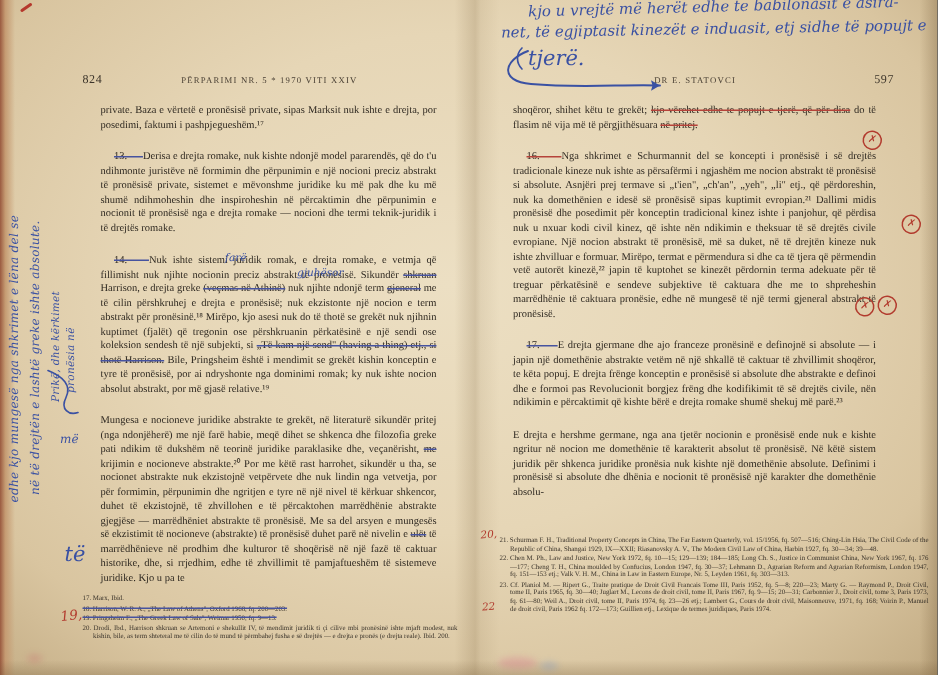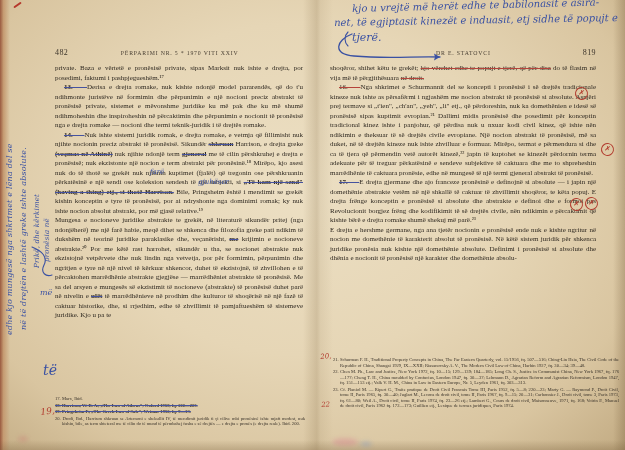--- a/index.html
+++ b/index.html
@@ -14,26 +14,26 @@
   .edge-bottom{position:absolute;left:0;bottom:0;width:100%;height:10px;
     background:linear-gradient(0deg,rgba(110,85,50,.28),rgba(110,85,50,0));}
   .binding{position:absolute;left:303px;top:0;width:30px;height:100%;
     background:linear-gradient(90deg,rgba(255,255,255,0),rgba(125,100,62,.22) 46%,rgba(125,100,62,.10) 58%,rgba(255,255,255,0));}
   
   .page{position:absolute;color:#2e2820;}
   .hdr{display:flex;align-items:baseline;font-size:6.5px;letter-spacing:.4px;color:#4a4034;}
   .pagenum{font-size:8px;color:#3c342a;}
   .runhead{flex:1;text-align:center;font-size:5.8px;letter-spacing:.8px;}
   .bodytxt{margin-top:7px;font-size:7px;line-height:9.5px;text-align:justify;}
-  .bodytxt p{margin:0;}
+  .bodytxt p{margin:12px;}
   .bodytxt p.ind{text-indent:9px;}
   .fnotes{position:absolute;font-size:4.6px;line-height:5.5px;text-align:justify;color:#3a332a;}
   .fnotes div{text-indent:-7px;padding-left:7px;margin:0 0 1px 0;}
   
-  .st-blue{text-decoration:line-through;text-decoration-color:#46539f;text-decoration-thickness:1px;font-weight:bold;}
+  .st-blue{text-decoration:line-through;text-decoration-color:#46539f;text-decoration-thickness:1px;}
   .st-red{text-decoration:line-through;text-decoration-color:#b5433a;text-decoration-thickness:1px;}
   
   .hw{position:absolute;color:#3a51a3;font-family:"DejaVu Serif",serif;font-style:italic;
       white-space:nowrap;transform-origin:0 0;}
   .hw-red{position:absolute;color:#b23b2e;font-family:"DejaVu Serif",serif;font-style:italic;
       white-space:nowrap;transform-origin:0 0;}
   .vnote{transform:rotate(-90deg);transform-origin:0 0;font-size:8px;letter-spacing:.2px;}
   .circmark{position:absolute;width:11px;height:11px;border:1.2px solid #b23b2e;border-radius:50%;
       color:#b23b2e;font-size:7px;line-height:10px;text-align:center;transform:rotate(12deg);
       font-family:"DejaVu Serif",serif;}
@@ -48,21 +48,21 @@
 <div class="canvas">
 
   <div class="edge-left"></div>
   <div class="edge-right"></div>
   <div class="edge-bottom"></div>
   <div class="binding"></div>
   <div class="corner-stroke"></div>
 
   <div class="page" style="left:55px;top:48px;width:248px;">
     <div class="hdr">
-      <span class="pagenum">482</span>
+      <span class="pagenum">824</span>
       <span class="runhead">PËRPARIMI NR. 5 * 1970 VITI XXIV</span>
       <span style="width:12px;"></span>
     </div>
     <div class="bodytxt">
       <p><span>private. Baza e vërtetë e pronësisë private, sipas Marksit nuk ishte e drejta, por posedimi, faktumi i pashpjegueshëm.¹⁷</span></p>
       <p class="ind"><span class="st-blue">13. — </span><span>Derisa e drejta romake, nuk kishte ndonjë model pararendës, që do t'u ndihmonte juristëve në formimin dhe përpunimin e një nocioni preciz abstrakt të pronësisë private, sistemet e mëvonshme juridike ku më pak dhe ku më shumë ndihmoheshin dhe inspiroheshin në përcaktimin dhe përpunimin e nocionit të pronësisë nga e drejta romake — nocioni dhe termi teknik-juridik i të drejtës romake.</span></p>
       <p class="ind"><span class="st-blue">14. — </span><span>Nuk ishte sistemi juridik romak, e drejta romake, e vetmja që fillimisht nuk njihte nocionin preciz abstrakt të pronësisë. Sikundër </span><span class="st-blue">shkruan</span><span> Harrison, e drejta greke </span><span class="st-blue">(veçmas në Athinë)</span><span> nuk njihte ndonjë term </span><span class="st-blue">gjeneral</span><span> me të cilin përshkruhej e drejta e pronësisë; nuk ekzistonte një nocion e term abstrakt për pronësinë.¹⁸ Mirëpo, kjo asesi nuk do të thotë se grekët nuk njihnin kuptimet (fjalët) që tregonin ose përshkruanin përkatësinë e një sendi ose koleksion sendesh të një subjekti, si </span><span class="st-blue">„Të kam një send" (having a thing) etj., si thotë Harrison.</span><span> Bile, Pringsheim është i mendimit se grekët kishin konceptin e tyre të pronësisë, por ai ndryshonte nga dominimi romak; ky nuk ishte nocion absolut abstrakt, por më gjasë relative.¹⁹</span></p>
       <p><span>Mungesa e nocioneve juridike abstrakte te grekët, në literaturë sikundër pritej (nga ndonjëherë) me një farë habie, meqë dihet se shkenca dhe filozofia greke pati ndikim të dukshëm në teorinë juridike paraklasike dhe, veçanërisht, </span><span class="st-blue">me</span><span> krijimin e nocioneve abstrakte.²⁰ Por me këtë rast harrohet, sikundër u tha, se nocionet abstrakte nuk ekzistojnë vetpërvete dhe nuk lindin nga vetvetja, por për formimin, përpunimin dhe ngritjen e tyre në një nivel të kërkuar shkencor, duhet të ekzistojnë, të zhvillohen e të përcaktohen marrëdhënie abstrakte gjegjëse — marrëdhëniet abstrakte të pronësisë. Me sa del arsyen e mungesës së ekzistimit të nocioneve (abstrakte) të pronësisë duhet parë në nivelin e </span><span class="st-blue">ulët</span><span> të marrëdhënieve në prodhim dhe kulturor të shoqërisë në një fazë të caktuar historike, dhe, si rrjedhim, edhe të zhvillimit të pamjaftueshëm të sistemeve juridike. Kjo u pa te</span></p>
     </div>
   </div>
@@ -70,38 +70,38 @@
     <div><span>17. Marx, Ibid.</span></div>
     <div><span class="st-blue">18. Harrison, W. R. A., „The Law of Athens", Oxford 1968, fq. 200—203.</span></div>
     <div><span class="st-blue">19. Pringsheim F., „The Greek Law of Sale", Weimar 1950, fq. 9—13.</span></div>
     <div><span>20. Drodi, Ibd., Harrison shkruan se Artemoni e shekullit IV, të mendimit juridik ti çi cilive mbi pronësinë ishte mjaft modest, nuk kishin, bile, as term shteteral me të cilin do të mund të përmbahej fusha e së drejtës — e drejta e pronës (e drejta reale). Ibid. 200.</span></div>
   </div>
 
   <div class="page" style="left:330px;top:48px;width:266px;">
     <div class="hdr">
       <span style="width:14px;"></span>
       <span class="runhead">DR E. STATOVCI</span>
-      <span class="pagenum">819</span>
+      <span class="pagenum">597</span>
     </div>
     <div class="bodytxt">
-      <p><span>shoqëror, shihet këtu te grekët; </span><span class="st-red">kjo vërehet edhe te popujt e tjerë, që për disa</span><span> do të flasim në vija më të përgjithësuara </span><span class="st-red">në droit.</span></p>
+      <p><span>shoqëror, shihet këtu te grekët; </span><span class="st-red">kjo vërehet edhe te popujt e tjerë, që për disa</span><span> do të flasim në vija më të përgjithësuara </span><span class="st-red">në pritej.</span></p>
       <p class="ind"><span class="st-red">16. — </span><span>Nga shkrimet e Schurmannit del se koncepti i pronësisë i së drejtës tradicionale kineze nuk ishte as përsafërmi i ngjashëm me nocion abstrakt të pronësisë si absolute. Asnjëri prej termave si „t'ien", „ch'an", „yeh", „li" etj., që përdoreshin, nuk ka domethënien e idesë së pronësisë sipas kuptimit evropian.²¹ Dallimi midis pronësisë dhe posedimit për konceptin tradicional kinez ishte i panjohur, që përdisa nuk u nxuar kodi civil kinez, që ishte nën ndikimin e theksuar të së drejtës civile evropiane. Një nocion abstrakt të pronësisë, më sa duket, në të drejtën kineze nuk ishte zhvilluar e formuar. Mirëpo, termat e përmendura si dhe ca të tjera që përmendin vetë autorët kinezë,²² japin të kuptohet se kinezët përdornin terma adekuate për të treguar përkatësinë e sendeve subjektive të caktuara dhe me to shpreheshin marrëdhënie të caktuara pronësie, edhe në mungesë të një termi gjeneral abstrakt të pronësisë.</span></p>
       <p class="ind"><span class="st-blue">17. — </span><span>E drejta gjermane dhe ajo franceze pronësinë e definojnë si absolute — i japin një domethënie abstrakte vetëm në një shkallë të caktuar të zhvillimit shoqëror, te këta popuj. E drejta frënge konceptin e pronësisë si absolute dhe abstrakte e definoi dhe e formoi pas Revolucionit borgjez frëng dhe kodifikimit të së drejtës civile, nën ndikimin e përcaktimit që kishte bërë e drejta romake shumë shekuj më parë.²³</span></p>
       <p><span>E drejta e hershme germane, nga ana tjetër nocionin e pronësisë ende nuk e kishte ngritur në nocion me domethënie të karakterit absolut të pronësisë. Në këtë sistem juridik për shkenca juridike pronësia nuk kishte një domethënie absolute. Definimi i pronësisë si absolute dhe dhënia e nocionit të pronësisë një karakter dhe domethënie absolu-</span></p>
     </div>
   </div>
   <div class="fnotes" style="left:333px;top:357px;width:286px;">
     <div><span>21. Schurman F. H., Traditional Property Concepts in China, The Far Eastern Quarterly, vol. 15/1956, fq. 507—516; Ching-Lin Hsia, The Civil Code of the Republic of China, Shangai 1929, IX—XXII; Riasanovsky A. V., The Modern Civil Law of China, Harbin 1927, fq. 30—34; 39—48.</span></div>
     <div><span>22. Chen M. Ph., Law and Justice, New York 1972, fq. 10—15; 129—139; 184—185; Long Ch. S., Justice in Communist China, New York 1967, fq. 176—177; Cheng T. H., China moulded by Confucius, London 1947, fq. 30—37; Lehmann D., Agrarian Reform and Agrarian Reformism, London 1947, fq. 151—153 etj.; Valk V. H. M., China in Law in Eastern Europe, Nr. 5, Leyden 1961, fq. 303—313.</span></div>
     <div><span>23. Cf. Planiol M. — Ripert G., Traite pratique de Droit Civil Francais Tome III, Paris 1952, fq. 5—8; 220—23; Marty G. — Raymond P., Droit Civil, tome II, Paris 1965, fq. 30—40; Juglart M., Lecons de droit civil, tome II, Paris 1967, fq. 9—15; 20—31; Carbonnier J., Droit civil, tome 3, Paris 1973, fq. 61—80; Weil A., Droit civil, tome II, Paris 1974, fq. 23—26 etj.; Lambert G., Cours de droit civil, Maisonneuve, 1971, fq. 168; Voirin P., Manuel de droit civil, Paris 1962 fq. 172—173; Guillien etj., Lexique de termes juridiques, Paris 1974.</span></div>
   </div>
 
   <div class="hw" style="left:352px;top:3px;font-size:10px;transform:rotate(-1.5deg);">kjo u vrejtë më herët edhe te babilonasit e asira-</div>
   <div class="hw" style="left:334px;top:17px;font-size:10px;transform:rotate(-1deg);">net, të egjiptasit kinezët e induasit, etj sidhe të popujt e</div>
-  <div class="hw" style="left:352px;top:31px;font-size:11px;">tjerë.</div>
+  <div class="hw" style="left:352px;top:31px;font-size:14px;">tjerë.</div>
 
   <svg class="ink-svg" style="left:318px;top:30px;" width="132" height="36" viewBox="0 0 132 36">
     <path d="M34,4 C18,10 14,24 36,26 C70,29 98,26 122,27" fill="none" stroke="#3a51a3" stroke-width="1.3" stroke-linecap="round"></path>
     <path d="M122,27 l-6,-3.5 l1,3.5 l-1,3.5 z" fill="#3a51a3"></path>
     <path d="M30,2 C26,6 26,12 30,16" fill="none" stroke="#3a51a3" stroke-width="1.1" stroke-linecap="round"></path>
   </svg>
 
   <div class="hw vnote" style="left:5px;top:335px;width:290px;font-size:8px;">edhe kjo mungesë nga shkrimet e lëna del se</div>
   <div class="hw vnote" style="left:19px;top:330px;width:290px;font-size:8px;">në të drejtën e lashtë greke ishte absolute.</div>
   <div class="hw vnote" style="left:33px;top:268px;width:110px;font-size:7px;">Prikë, dhe kërkimet</div>

